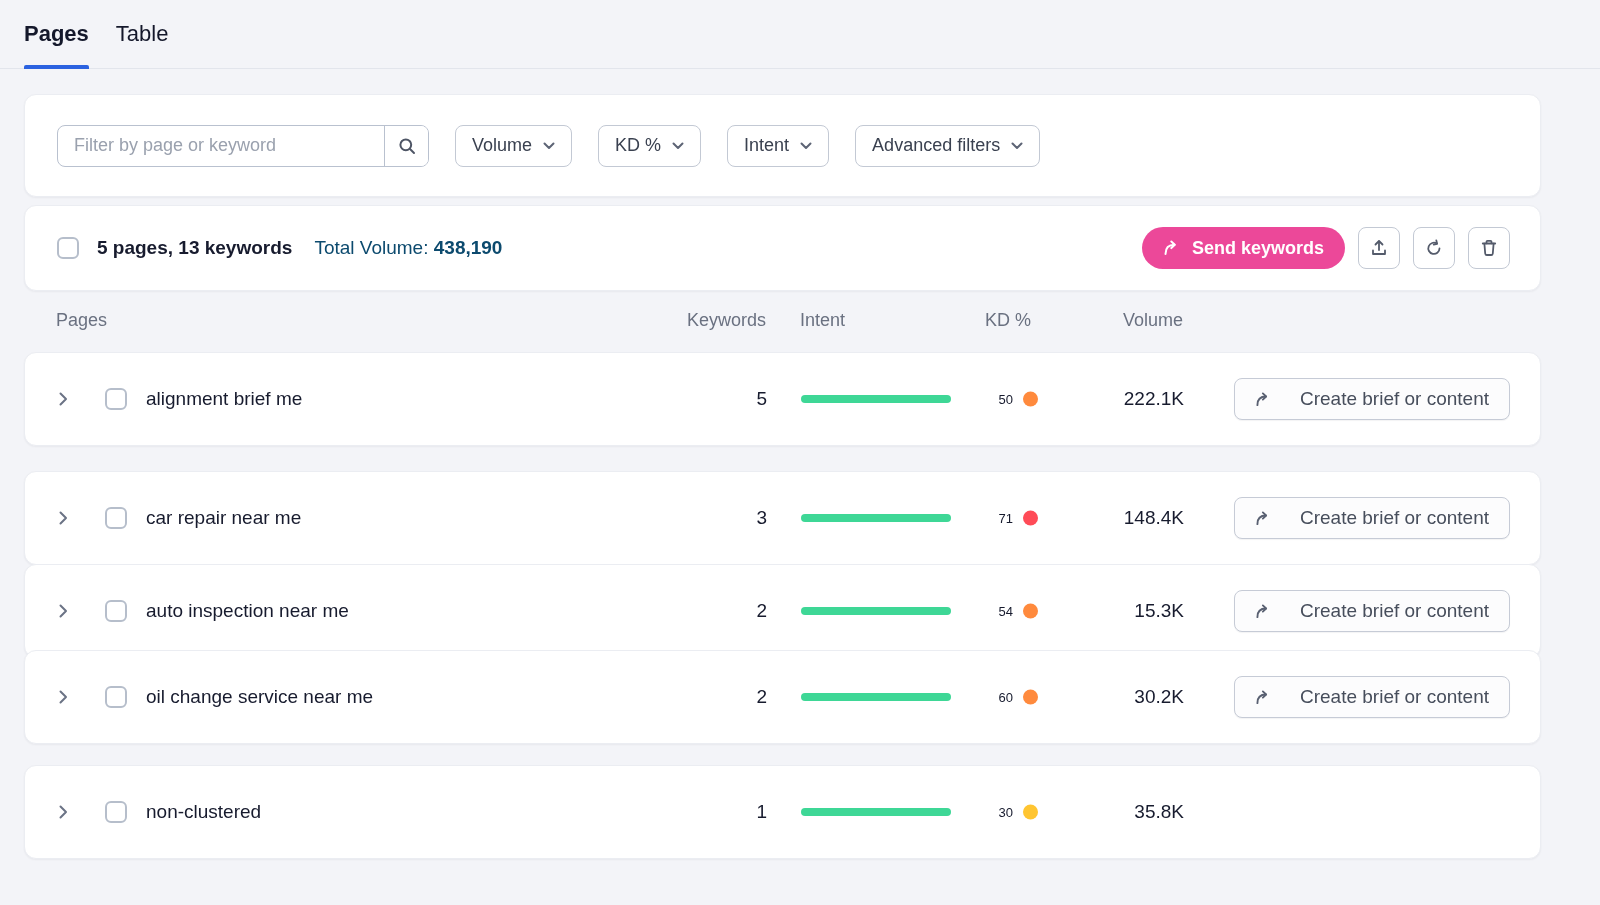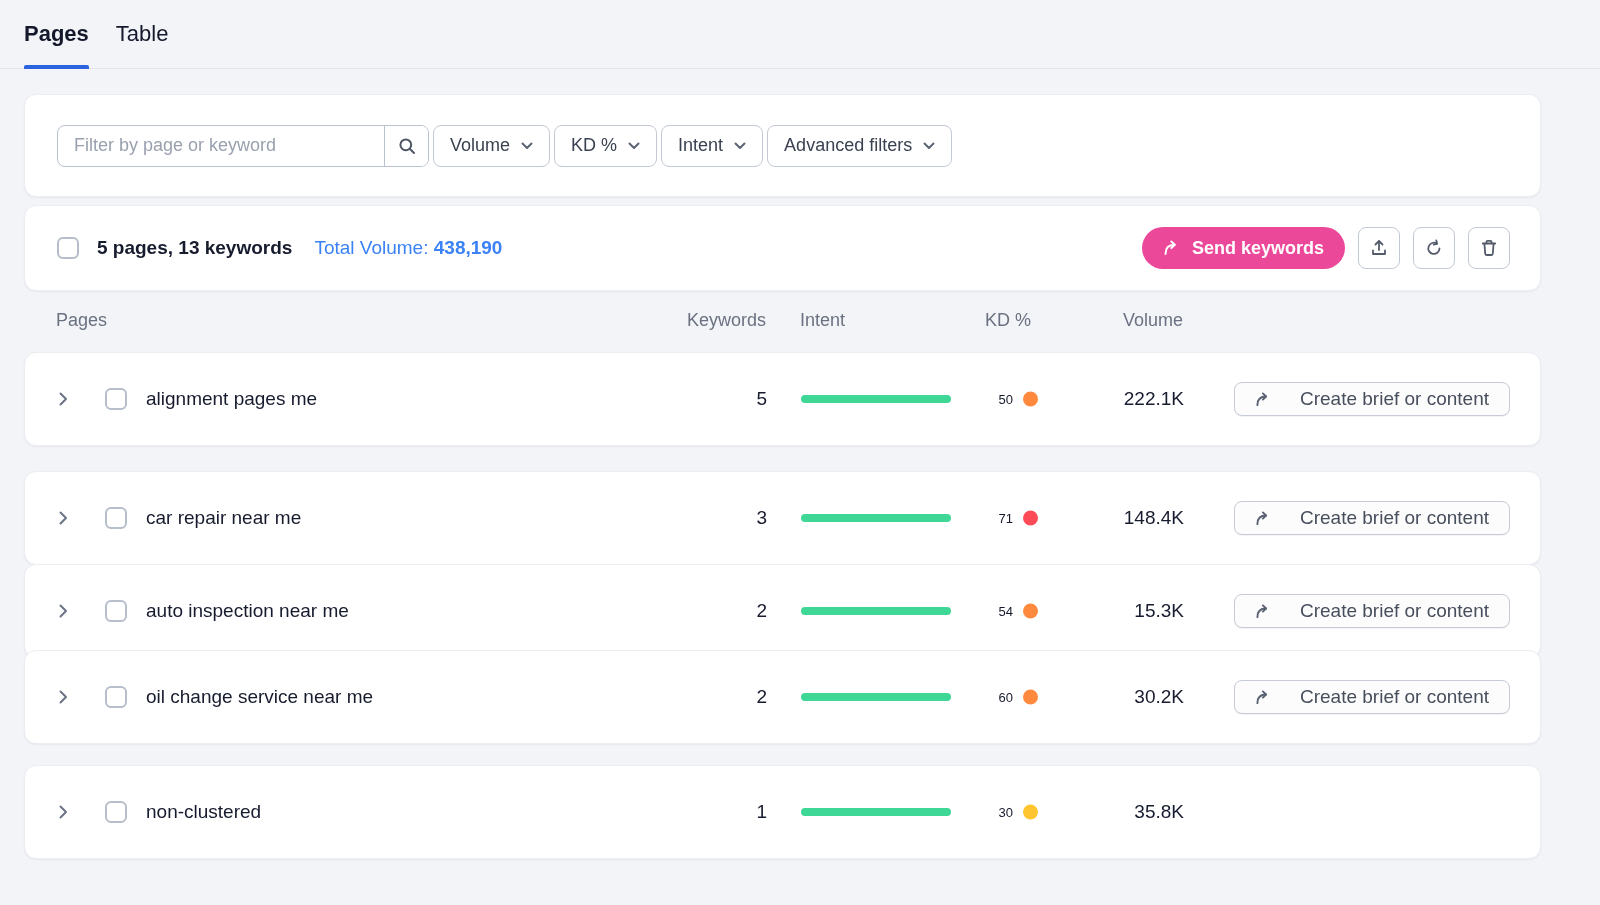--- a/index.html
+++ b/index.html
@@ -25,37 +25,37 @@
   .tab-underline { position:absolute; left:0; right:0; bottom:-1px; height:4px; border-radius:2px 2px 0 0; }
 
   
   .card {
     position:absolute; left:24px; width:1517px; background:#fff;
     border:1px solid #ebedf2; border-radius:12px;
     box-shadow:0 1px 2px rgba(22,28,45,.05);
   }
 
   
-  .filter-card { top:94px; height:103px; display:flex; align-items:center; gap:4px; padding:0 32px; }
+  .filter-card { top:94px; height:103px; display:flex; align-items:center; gap:26px; padding:0 32px; }
   .search-group { display:flex; width:372px; height:42px; border:1px solid #b9c1cf; border-radius:8px; overflow:hidden; background:#fff; }
   .search-group input { flex:1; border:none; outline:none; padding:0 16px; font-size:18px; font-family:inherit; color:#2c3140; background:transparent; }
   .search-group input::placeholder { color:#9aa1ae; }
   .search-btn { width:44px; border:none; border-left:1px solid #b9c1cf; background:#fff; display:flex; align-items:center; justify-content:center; cursor:pointer; color:#4e5565; }
   .drop-btn {
     height:42px; padding:0 16px; display:inline-flex; align-items:center; gap:11px;
     border:1px solid #c3c9d4; border-radius:8px; background:#fff; cursor:pointer;
     font-size:18px; font-family:inherit; color:#3a4150;
   }
   .drop-btn .chev { color:#5d6475; display:flex; }
 
   
   .summary-card { top:205px; height:86px; display:flex; align-items:center; padding:0 30px 0 32px; }
   .checkbox { width:22px; height:22px; border:2px solid #b6becb; border-radius:6px; background:#fff; flex:none; cursor:pointer; }
   .summary-count { margin-left:18px; font-size:19px; font-weight:700; color:#171b2e; }
-  .summary-volume { margin-left:22px; font-size:19px; color:#3b82f6; }
+  .summary-volume { margin-left:22px; font-size:19px; color:#0c4a6e; }
   .summary-volume b { font-weight:700; }
   .summary-actions { margin-left:auto; display:flex; align-items:center; gap:13px; }
   .send-btn {
     height:42px; border:none; border-radius:21px; padding:0 21px;
     display:inline-flex; align-items:center; gap:11px; cursor:pointer;
     color:#fff; font-size:18px; font-weight:600; font-family:inherit;
   }
   .icon-btn {
     width:42px; height:42px; border:1px solid #c3c9d4; border-radius:8px;
     background:#fff; display:flex; align-items:center; justify-content:center;
@@ -76,21 +76,21 @@
   .row > * { position:absolute; top:50%; transform:translateY(-50%); }
   .row .expand-btn { left:26px; width:24px; height:24px; background:none; border:none; display:flex; align-items:center; justify-content:center; color:#6b7385; cursor:pointer; }
   .row .checkbox { left:80px; }
   .row .name { left:121px; font-size:19px; color:#171b2e; white-space:nowrap; }
   .row .kw   { left:592px; width:150px; text-align:right; font-size:19px; }
   .row .bar  { left:776px; width:150px; height:8px; border-radius:4px; }
   .row .kd   { left:928px; width:60px; text-align:right; font-size:13px; }
   .row .dot  { left:998px; width:15px; height:15px; border-radius:50%; }
   .row .vol  { left:1029px; width:130px; text-align:right; font-size:19px; }
   .action-btn {
-    right:30px; height:34px; padding:7px 20px;
+    right:30px; height:42px; padding:7px 20px;
     display:inline-flex; align-items:center; gap:28px; cursor:pointer;
     border:1px solid #c6cbd6; border-radius:8px; background:#fcfcfd;
     font-size:19px; font-family:inherit; color:#474e5c;
     box-shadow:0 1px 1px rgba(22,28,45,.05);
   }
   .action-btn .arr { color:#5a6172; display:flex; }
   svg { display:block; }
 </style>
 </head>
 <body>
@@ -209,21 +209,21 @@
 
   <section class="card row" style="top:352px">
     <button class="expand-btn">
       <span>
         <svg width="9" height="14" viewBox="0 0 9 14" fill="none" stroke="currentColor" stroke-width="2" stroke-linecap="round" stroke-linejoin="round">
             <path d="M1.5 1.5 L7 7 L1.5 12.5"></path>
           </svg>
       </span>
     </button>
     <span class="checkbox"></span>
-    <span class="name">alignment pages me</span>
+    <span class="name">alignment brief me</span>
     <span class="kw">5</span>
     <span class="bar" style="background-color: rgb(62, 215, 150);"></span>
     <span class="kd">50</span>
     <span class="dot" style="background-color: rgb(255, 138, 61);"></span>
     <span class="vol">222.1K</span>
     <button class="action-btn">
       <span class="arr">
         <svg width="17" height="15" viewBox="0 0 18 16" fill="none" stroke="currentColor" stroke-width="2" stroke-linecap="round" stroke-linejoin="round">
             <path d="M2.5 14 C2.5 7.5 6.5 4.8 11.5 4.8"></path>
             <path d="M8.3 1.5 L11.8 4.8 L8.3 8.1"></path>

